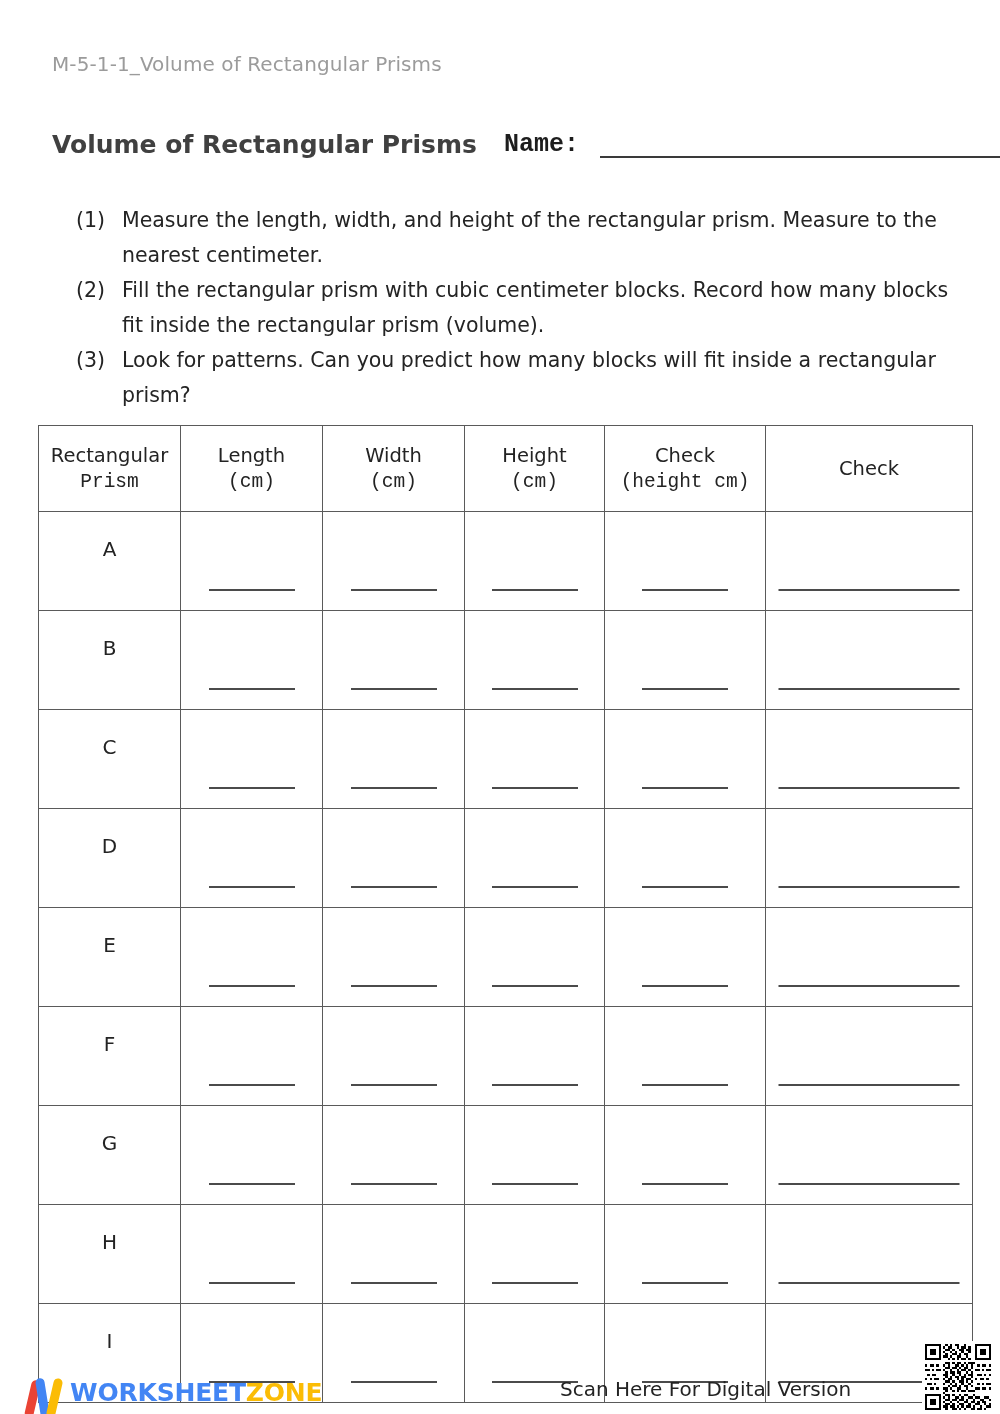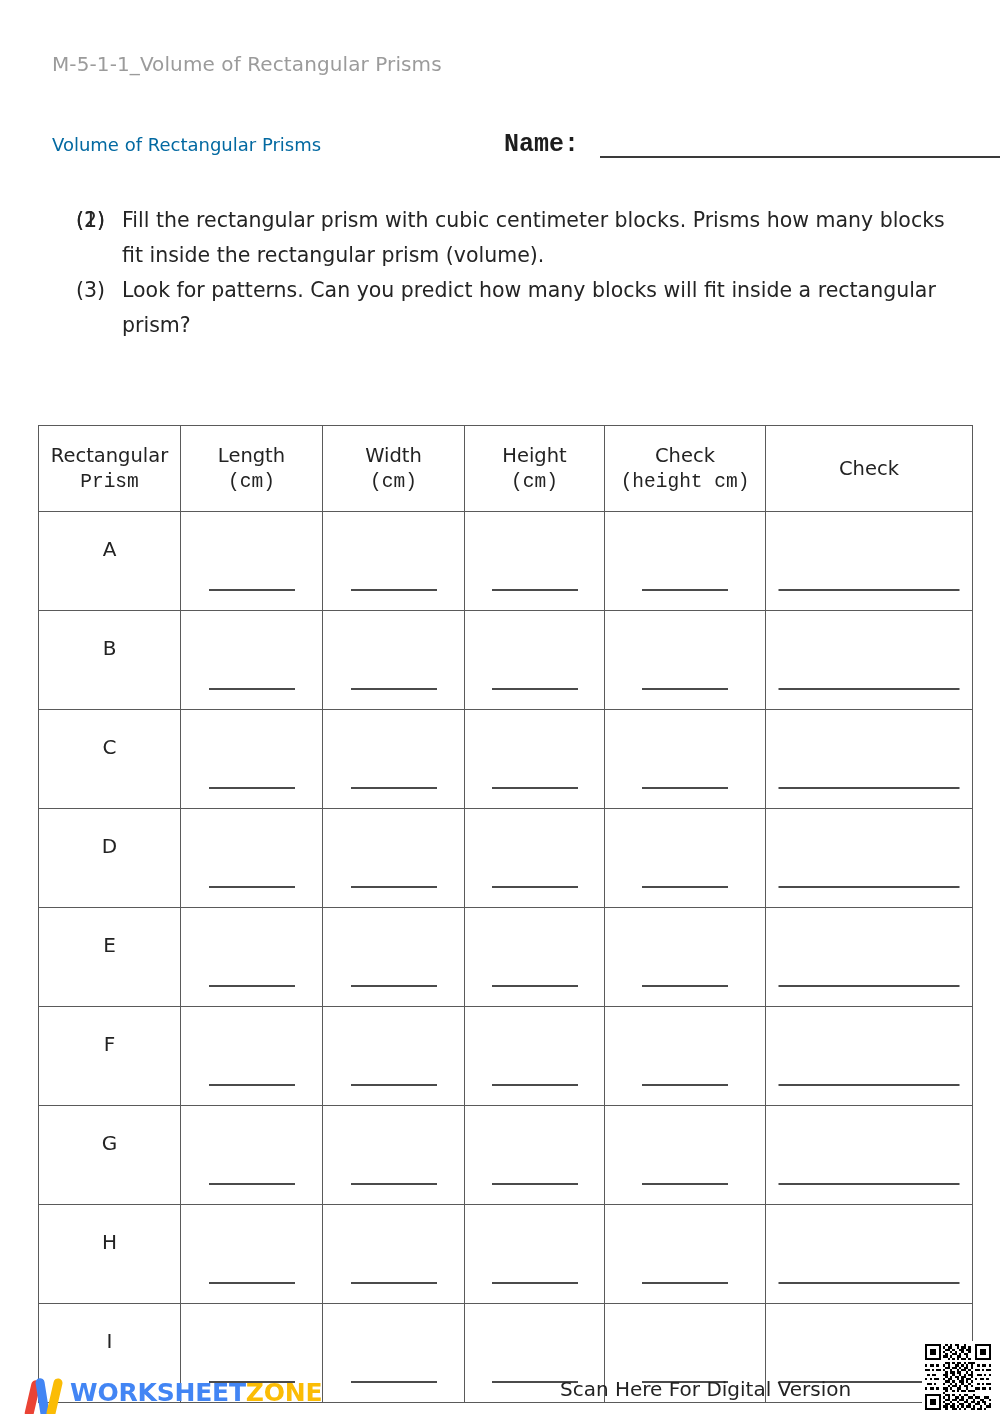--- a/index.html
+++ b/index.html
@@ -37,23 +37,23 @@
     position: absolute;
     left: 52px;
     top: 129px;
     right: 40px;
     height: 34px;
   }
   .worksheet-title {
     position: absolute;
     left: 0;
     top: 0;
-    font-size: 18px;
-    font-weight: normal;
-    color: #0369a1;
+    font-size: 25px;
+    font-weight: bold;
+    color: #404040;
     white-space: nowrap;
     line-height: 32px;
   }
   .name-label {
     position: absolute;
     left: 452px;
     top: 0;
     font-size: 25px;
     font-weight: bold;
     color: #1d1d1d;
@@ -222,24 +222,25 @@
 
   <div class="title-row">
     <div class="worksheet-title">Volume of Rectangular Prisms</div>
     <div class="name-label">Name:</div>
     <div class="name-rule"></div>
   </div>
 
   <div class="instructions">
     <div class="instruction">
       <span class="num">(1)</span>
+      <span>Measure the length, width, and height of the rectangular prism. Measure to the nearest centimeter.</span>
     </div>
     <div class="instruction">
       <span class="num">(2)</span>
-      <span>Fill the rectangular prism with cubic centimeter blocks. Prisms how many blocks fit inside the rectangular prism (volume).</span>
+      <span>Fill the rectangular prism with cubic centimeter blocks. Record how many blocks fit inside the rectangular prism (volume).</span>
     </div>
     <div class="instruction">
       <span class="num">(3)</span>
       <span>Look for patterns. Can you predict how many blocks will fit inside a rectangular prism?</span>
     </div>
   </div>
 
   <table class="grid">
     <colgroup>
       <col class="col-prism">

